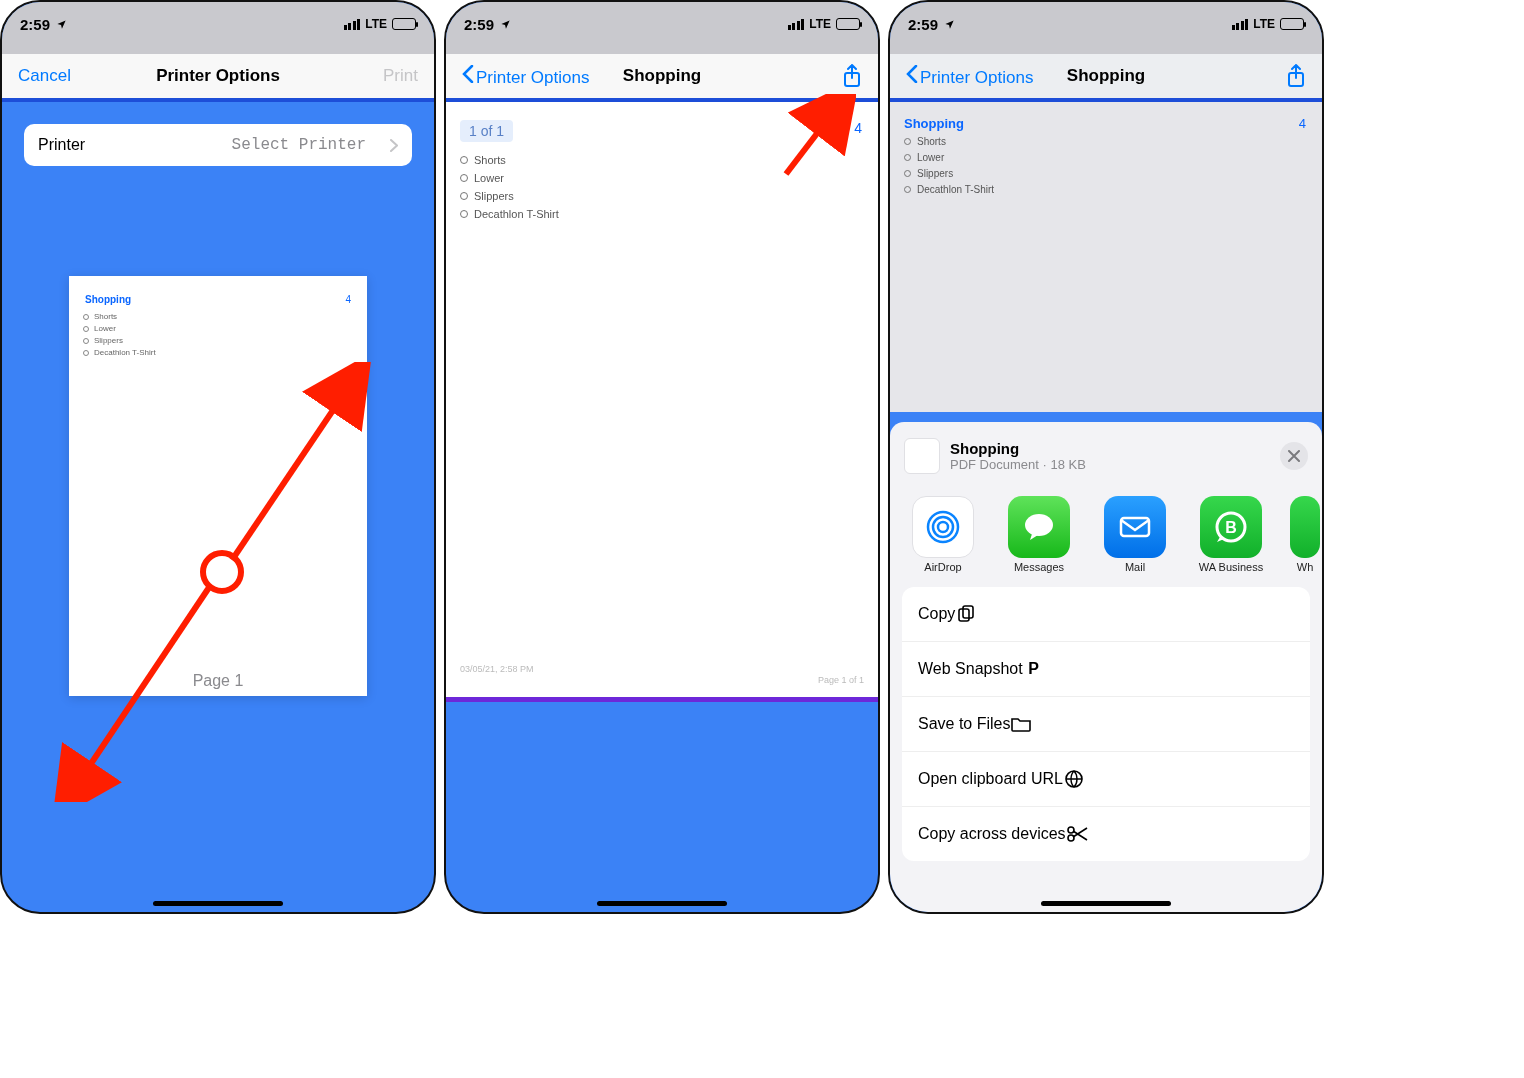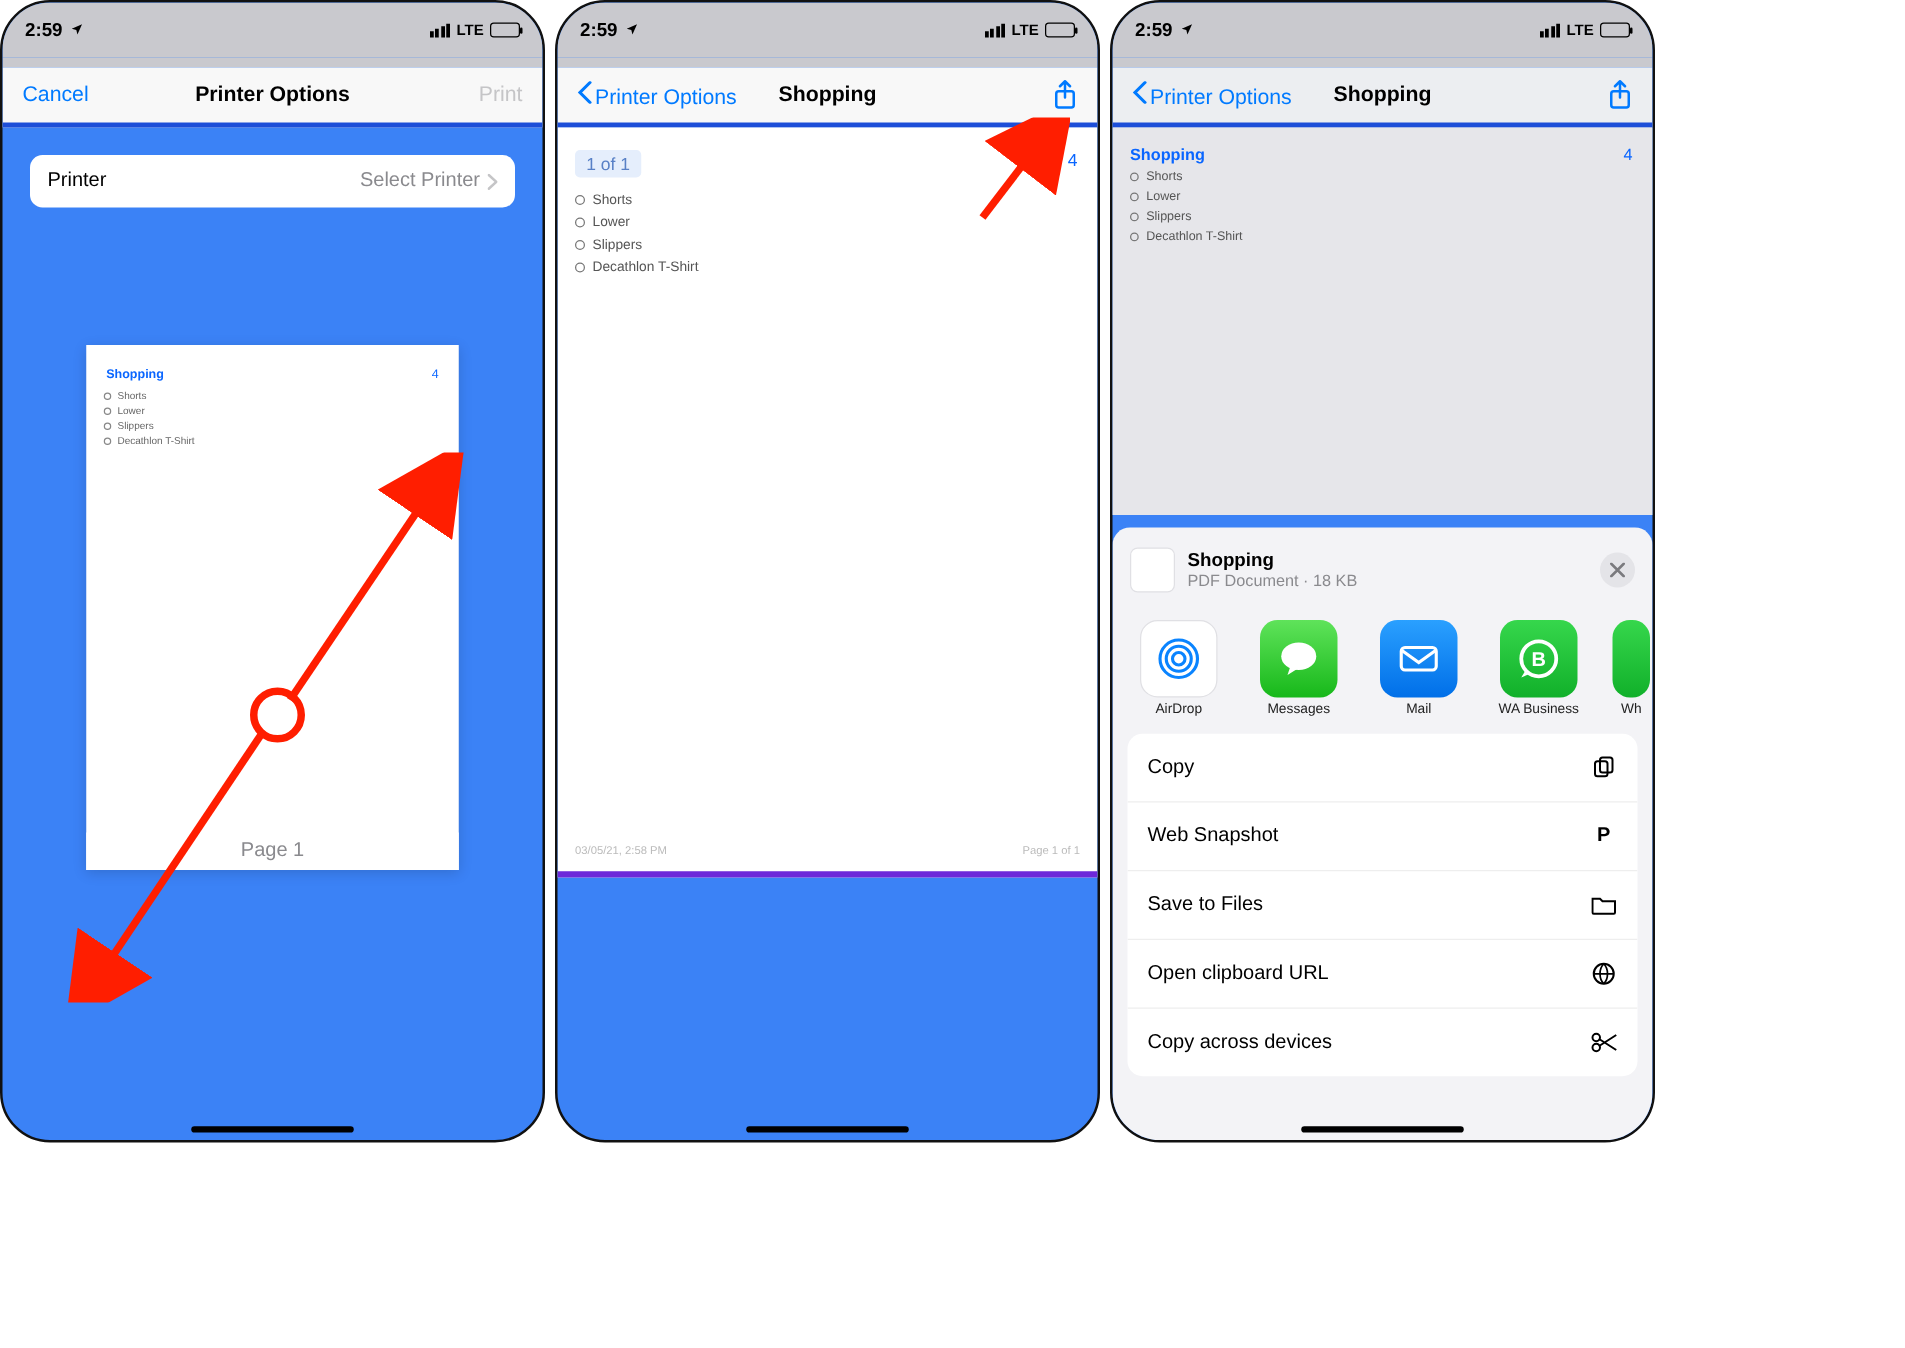--- a/index.html
+++ b/index.html
@@ -74,21 +74,21 @@
   
   .s1-body{ padding:12px;}
   .card{
     background:#fff;border-radius:10px;overflow:hidden;margin:10px;
   }
   .row{
     display:flex;align-items:center;justify-content:space-between;
     padding:12px 14px;font-size:16px;color:#000;
   }
   .row + .row{ border-top:1px solid #e5e5e8;}
-  .row .sec{ color:#8a8a8e; display:flex; align-items:center; gap:6px;}
+  .row .sec{ color:#8a8a8e; display:flex; align-items:center; gap:24px;font-family:Liberation Mono, monospace;}
   .stepper{
     display:flex;align-items:center;background:#eeeeef;border-radius:8px;overflow:hidden;
   }
   .stepper button{
     width:42px;height:34px;border:none;background:transparent;font-size:20px;color:#000;
   }
   .stepper .divider{width:1px;height:20px;background:#d0d0d4;}
   
   .preview{
     width:298px;height:420px;background:#fff;margin:110px auto 0;box-shadow:0 2px 10px rgba(0,0,0,.15);
@@ -110,21 +110,21 @@
   .s2-page{
     margin:0 0;background:#fff;height:600px;padding:18px 14px;position:relative;border-bottom:5px solid #6d28d9;
   }
   .s2-page .badge{
     background:#e5eefc;color:#5880c6;font-weight:500;border-radius:4px;padding:3px 9px;font-size:14px;
     display:inline-block;
   }
   .s2-page .pg-count{position:absolute;top:18px;right:16px;color:#0a66ff;font-size:14px;}
   .s2-page .li{display:flex;align-items:center;gap:6px;color:#555;margin:6px 0;font-size:11px;}
   .s2-page .li .circ{width:8px;height:8px;border:1px solid #777;border-radius:50%;}
-  .s2-page .footer-l{position:absolute;bottom:12px;left:14px;color:#bbb;font-size:9px;}
+  .s2-page .footer-l{position:absolute;bottom:23px;left:14px;color:#bbb;font-size:9px;}
   .s2-page .footer-r{position:absolute;bottom:12px;right:14px;color:#bbb;font-size:9px;}
   .arrow-to-share{position:absolute;top:92px;right:22px;pointer-events:none;}
 
   
   .s3-body{background:#e6e6ea;}
   .s3-preview{
     margin:0;background:#e6e6ea;height:310px;padding:14px;position:relative;
   }
   .s3-preview .pg-title{color:#0a66ff;font-weight:700;font-size:13px;}
   .s3-preview .pg-count{position:absolute;top:14px;right:16px;color:#0a66ff;font-size:13px;}
@@ -145,21 +145,21 @@
   .apps-row{display:flex;gap:22px;overflow:hidden;padding:10px 16px 4px;}
   .app{display:flex;flex-direction:column;align-items:center;width:74px;flex:0 0 auto;}
   .app .icon{width:62px;height:62px;border-radius:14px;display:flex;align-items:center;justify-content:center;}
   .app .label{font-size:11px;color:#222;margin-top:3px;text-align:center;white-space:nowrap;}
   .airdrop{background:#fff;border:1px solid #e0e0e4;}
   .msg{background:linear-gradient(180deg,#5fe35a,#17b81a);}
   .mail{background:linear-gradient(180deg,#2aa0ff,#006fe8);}
   .wab{background:linear-gradient(180deg,#36d74c,#11b02a);}
   .actions{background:#fff;margin:10px 12px 0;border-radius:12px;overflow:hidden;}
   .actions .arow{
-    display:flex;align-items:center;justify-content:space-between;padding:16px 16px;font-size:16px;
+    display:flex;align-items:center;padding:16px 16px;font-size:16px;
     border-bottom:1px solid #eee;
   }
   .actions .arow:last-child{border-bottom:none;}
   .actions .ricon{width:22px;height:22px;display:flex;align-items:center;justify-content:center;color:#000;}
 
   .home-ind{position:absolute;bottom:6px;left:50%;transform:translateX(-50%);width:130px;height:5px;background:#000;border-radius:3px;}
 
   svg{display:block;}
 </style>
 </head>

